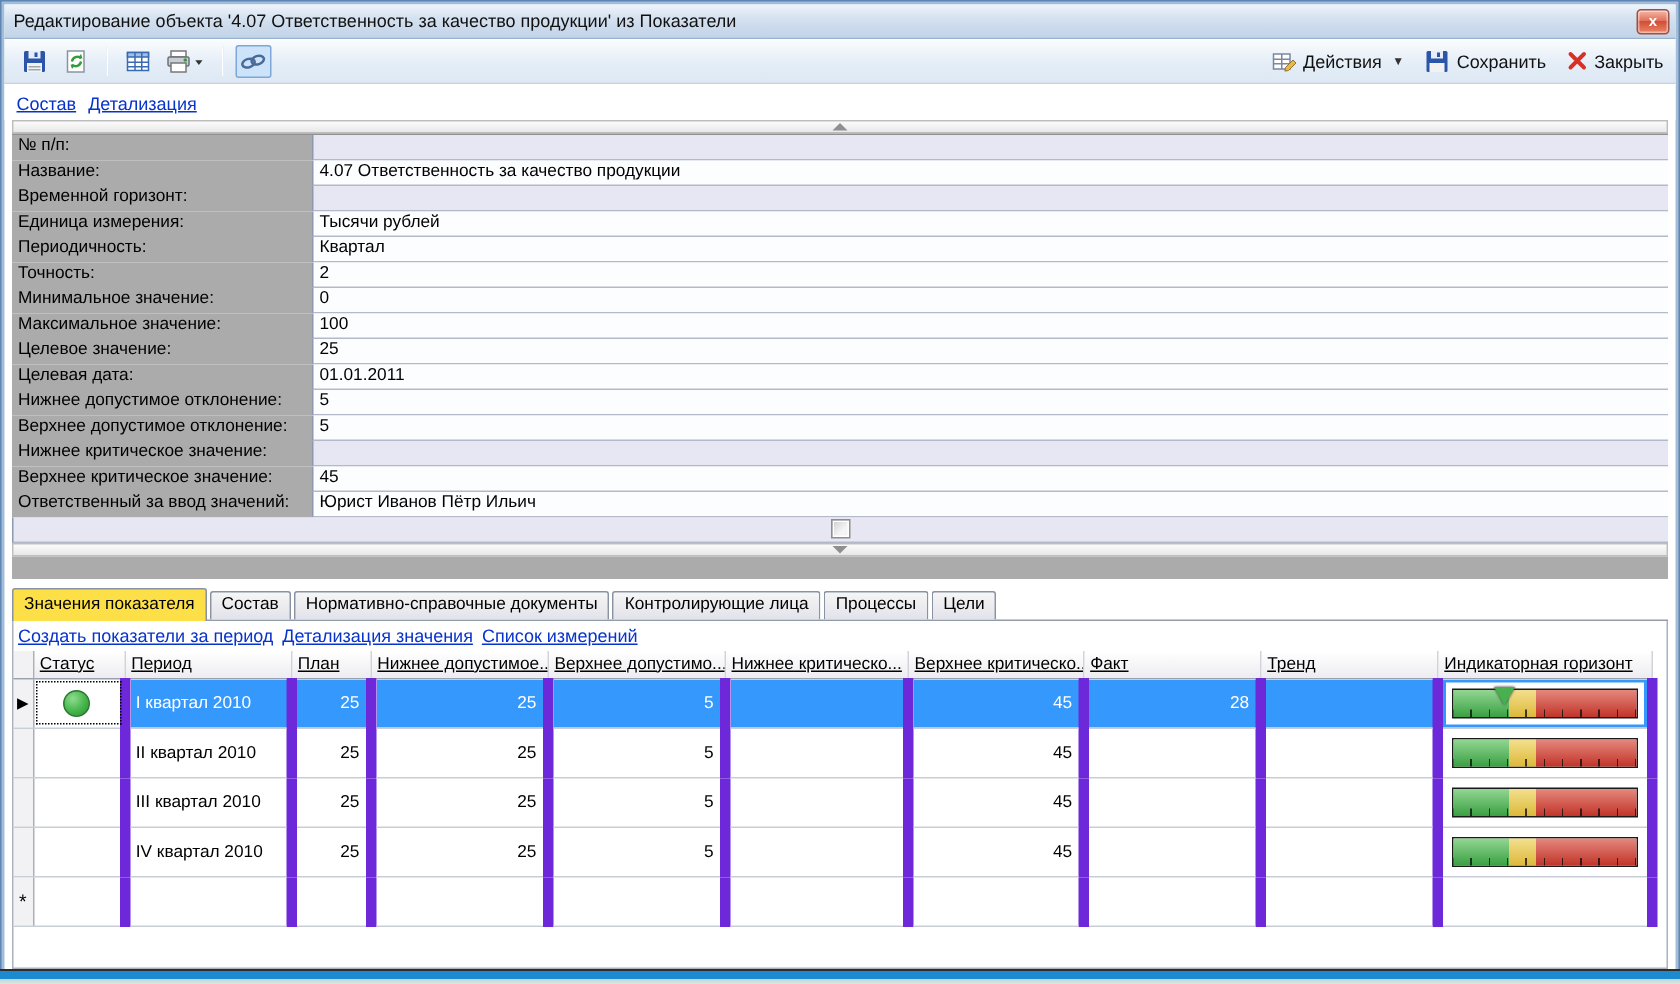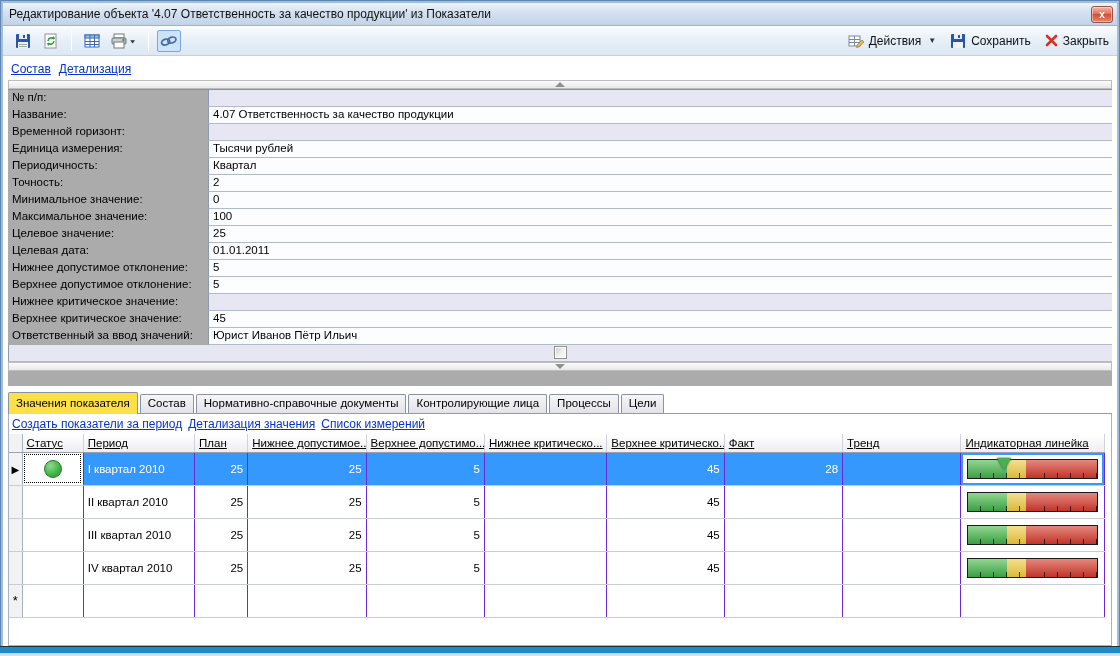--- a/index.html
+++ b/index.html
@@ -62,21 +62,21 @@
   .tab.active { height:22px; background:#fde047; position:relative; z-index:2; margin-bottom:-1px; padding-top:4px; }
   .tablinks { height:20px; margin:0 5px; display:flex; align-items:center; gap:6px; background:#fff;
     border-left:1px solid #aab2c0; border-right:1px solid #aab2c0; padding:0 3px; }
 
   
   .gridwrap { margin:0 5px; border:1px solid #aab2c0; border-top:none; background:#fff; height:212px; padding:0; }
   table.grid { border-collapse:collapse; table-layout:fixed; width:1096px; }
   .grid th { height:18px; background:linear-gradient(#fff,#ededf1); border-bottom:1px solid #9aa0ae;
     border-right:1px solid #d0d3da; font-weight:normal; font-size:11.5px; text-align:left; padding:0 4px;
     overflow:hidden; white-space:nowrap;text-decoration:underline; }
-  .grid td { height:33px; border-bottom:1px solid #c9cdd5; border-right:1px solid #6d28d9; font-size:11.5px;
+  .grid td { height:33px; border-bottom:1px solid #c9cdd5; border-right:7px solid #6d28d9; font-size:11.5px;
     padding:0 4px; overflow:hidden; white-space:nowrap; background:#fff; }
   .grid td.num { text-align:right; }
   .grid td.selcol, .grid th.selcol { background:#f2f2f4; border-right:1px solid #aab0ba; text-align:center; padding:0; }
   .grid tr.sel td { background:#3598fd; color:#fff; }
   .grid tr.sel td.selcol { background:#f2f2f4; color:#000; }
   .grid tr.sel td.focuscell { background:#fff; outline:1px dotted #000; outline-offset:-3px; }
   .grid tr.sel td.indcell { background:#fff; box-shadow:inset 0 0 0 2px #3598fd; }
   .status-dot { width:18px; height:18px; border-radius:50%; margin:0 auto;
     background:radial-gradient(circle at 35% 30%, #8fdc8f, #45b54a 55%, #2c8f33); border:1px solid #2a7a30; }
   .rowarrow { color:#000; font-size:10px; }
@@ -305,21 +305,21 @@
           <th class="selcol"></th>
           <th>Статус</th>
           <th>Период</th>
           <th>План</th>
           <th>Нижнее допустимое...</th>
           <th>Верхнее допустимо...</th>
           <th>Нижнее критическо...</th>
           <th>Верхнее критическо...</th>
           <th>Факт</th>
           <th>Тренд</th>
-          <th>Индикаторная линейка</th>
+          <th>Индикаторная горизонт</th>
         </tr>
       </thead>
       <tbody id="grid-body">
           <tr class="sel">
             <td class="selcol"><span class="rowarrow">▶</span></td>
             <td class="focuscell" style="text-align: center;">
               <div class="status-dot"></div>
             </td>
             <td>I квартал 2010</td>
             <td class="num">25</td>

